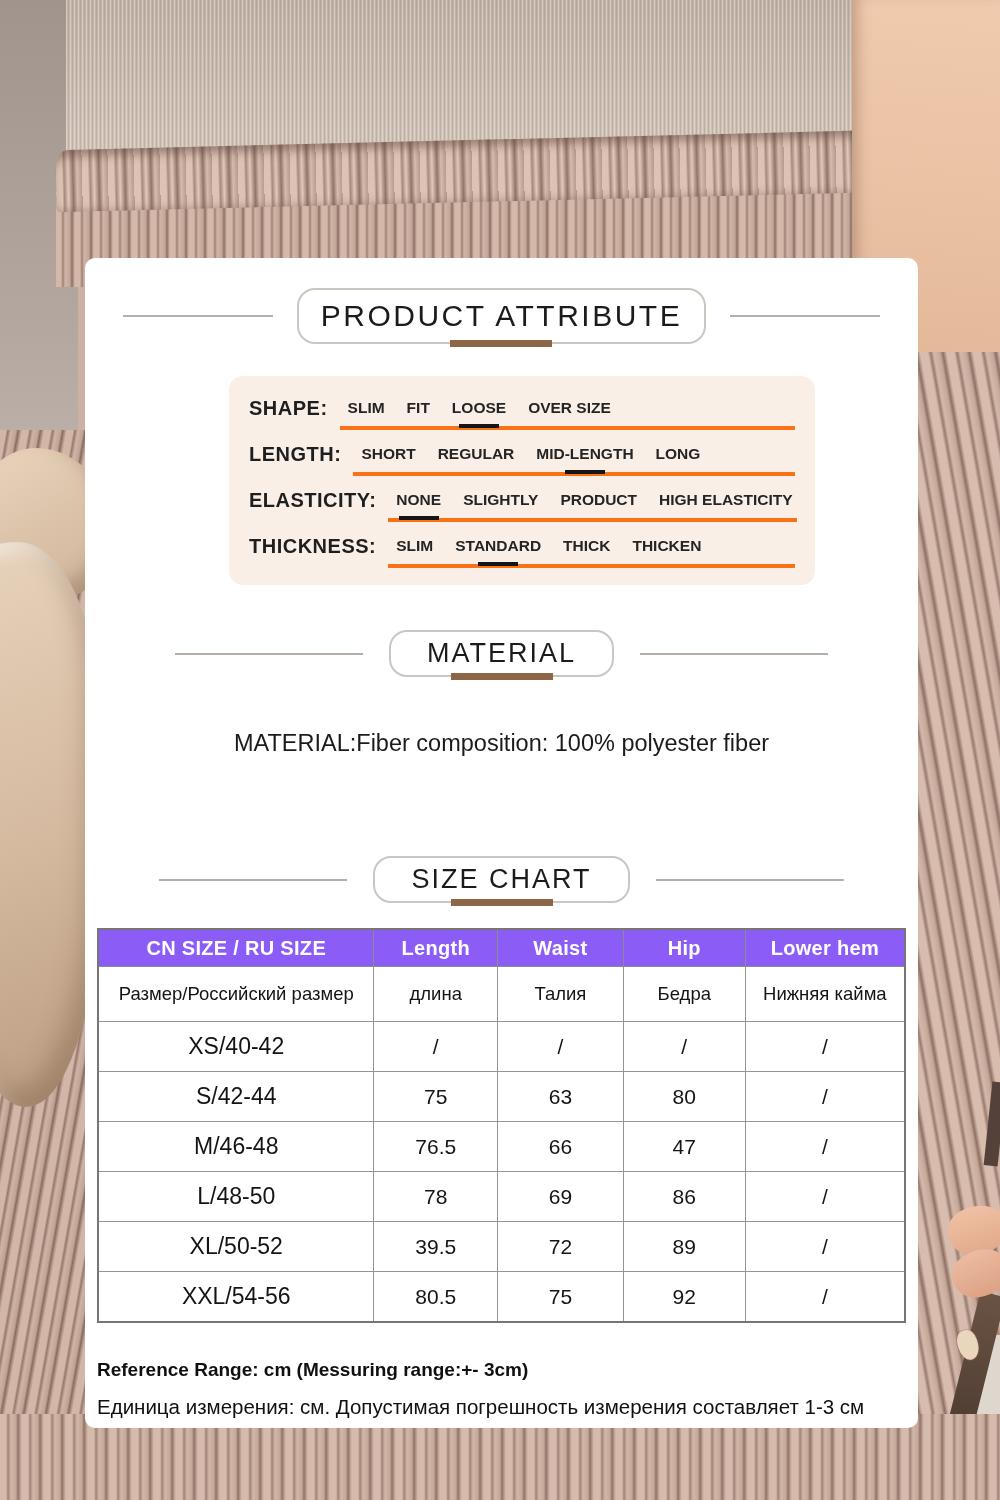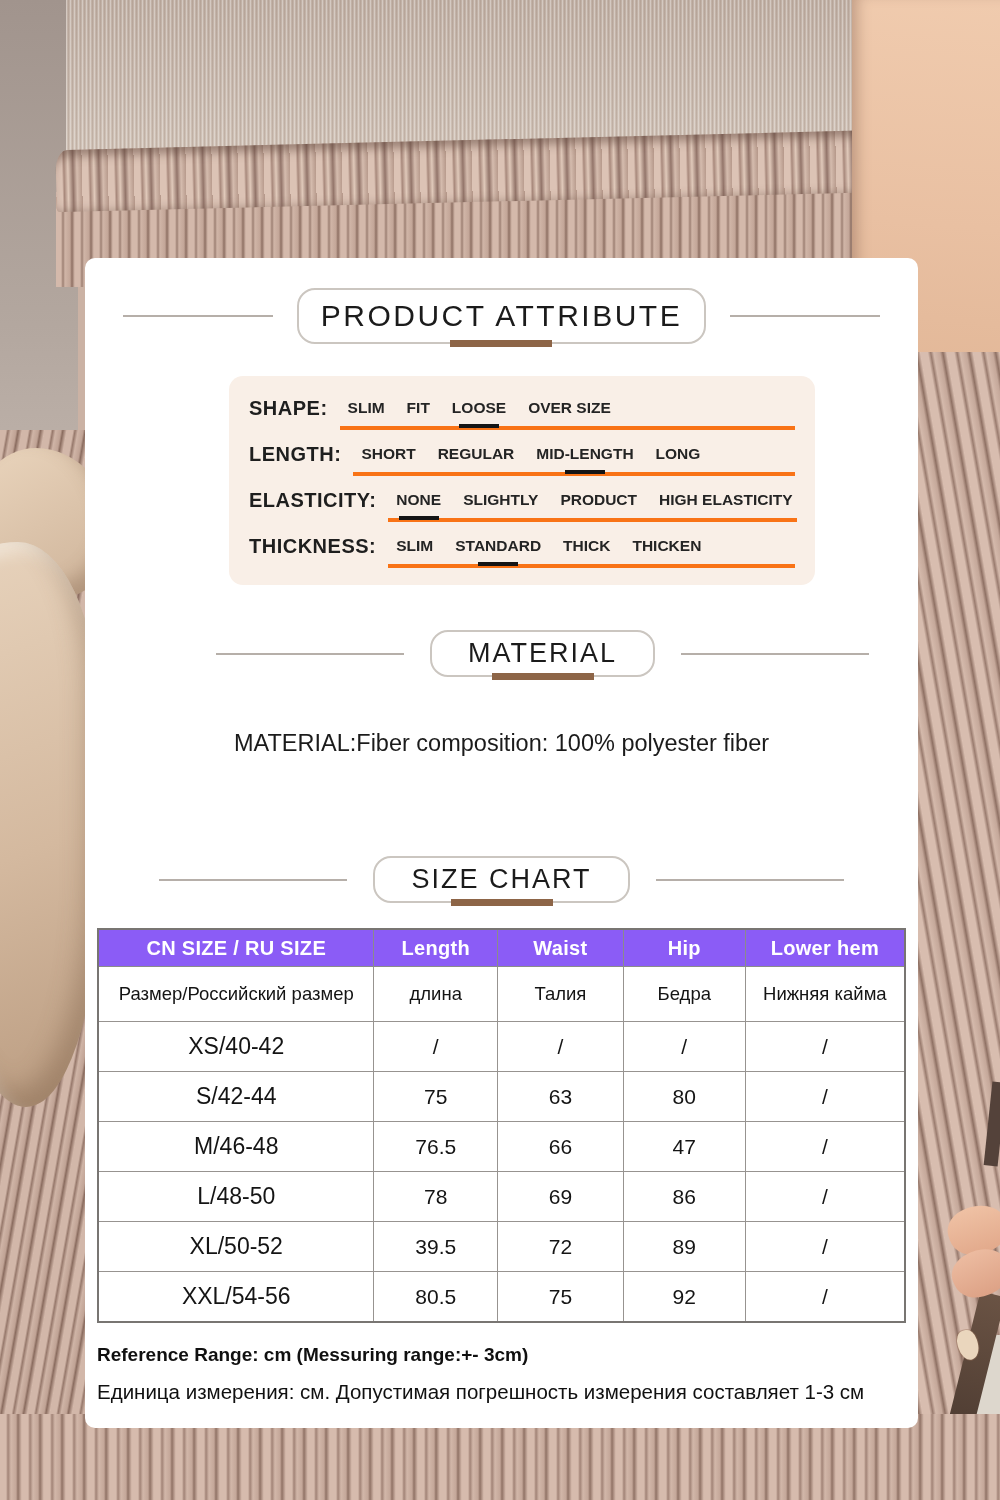--- a/index.html
+++ b/index.html
@@ -56,21 +56,21 @@
   .sec-h{position:absolute;left:0;width:100%;display:flex;align-items:center;justify-content:center;}
   .rule{height:2px;background:#b6afa9;}
   .sec-h.h1 .rule{width:150px;margin:0 24px;}
   .sec-h.h2 .rule,.sec-h.h3 .rule{width:188px;margin:0 26px;}
   .sec-box{position:relative;border:2px solid #cbc6c0;border-radius:18px;background:#fff;
            color:#1b1b1b;white-space:nowrap;}
   .h1 .sec-box{font-size:30px;letter-spacing:2.5px;padding:9px 22px;font-weight:500;}
   .h2 .sec-box,.h3 .sec-box{font-size:27px;letter-spacing:2px;padding:6px 36px;font-weight:500;}
   .sec-bar{position:absolute;left:50%;transform:translateX(-50%);bottom:-5px;
            width:102px;height:7px;background:#8d6547;}
-  .sec-h.h1{top:30px;} .sec-h.h2{top:372px;margin-left:41px;} .sec-h.h3{top:598px;}
+  .sec-h.h1{top:30px;} .sec-h.h2{top:372px;} .sec-h.h3{top:598px;}
 
   
   .attr-panel{position:absolute;left:144px;top:118px;width:586px;height:209px;
               background:#f9efe7;border-radius:14px;box-sizing:border-box;padding:21px 20px 0 20px;}
   .attr-row{display:flex;align-items:flex-start;margin-bottom:13px;}
   .attr-label{font-size:20px;font-weight:600;letter-spacing:.5px;margin-right:12px;
               white-space:nowrap;line-height:1.15;color:#1e1e1e;}
   .attr-opts{flex:1;display:flex;gap:0 22px;border-bottom:4px solid #f97316;
              padding:2px 4px 9px 8px;}
   .opt{font-size:15.5px;font-weight:600;color:#242424;position:relative;white-space:nowrap;}
@@ -87,21 +87,21 @@
               table-layout:fixed;border:2px solid #787572;}
   .size-table th,.size-table td{border:1px solid #979390;text-align:center;vertical-align:middle;
               padding:0;color:#141414;}
   .tr-en th{background:#8b5cf6;color:#fff;font-size:20px;font-weight:700;height:36px;
             border-color:#8b8b8b;letter-spacing:.3px;}
   .tr-ru td{font-size:18.5px;height:54px;line-height:1.12;font-weight:500;}
   .size-table tbody td{height:49px;font-size:21px;font-weight:500;}
   .size-table tbody td:first-child{font-size:23px;}
 
   
-  .note{position:absolute;left:12px;color:#101010;white-space:nowrap;}
+  .note{position:absolute;left:12px;color:#101010;white-space:nowrap;margin-top:15px;}
   .note1{top:1086px;font-size:19px;font-weight:700;}
   .note2{top:1122px;font-size:20.5px;font-weight:500;}
 </style>
 </head>
 <body>
 
 <div class="stage">
 
   <div class="ph ph-wall"></div>
   <div class="ph ph-knit"></div>

